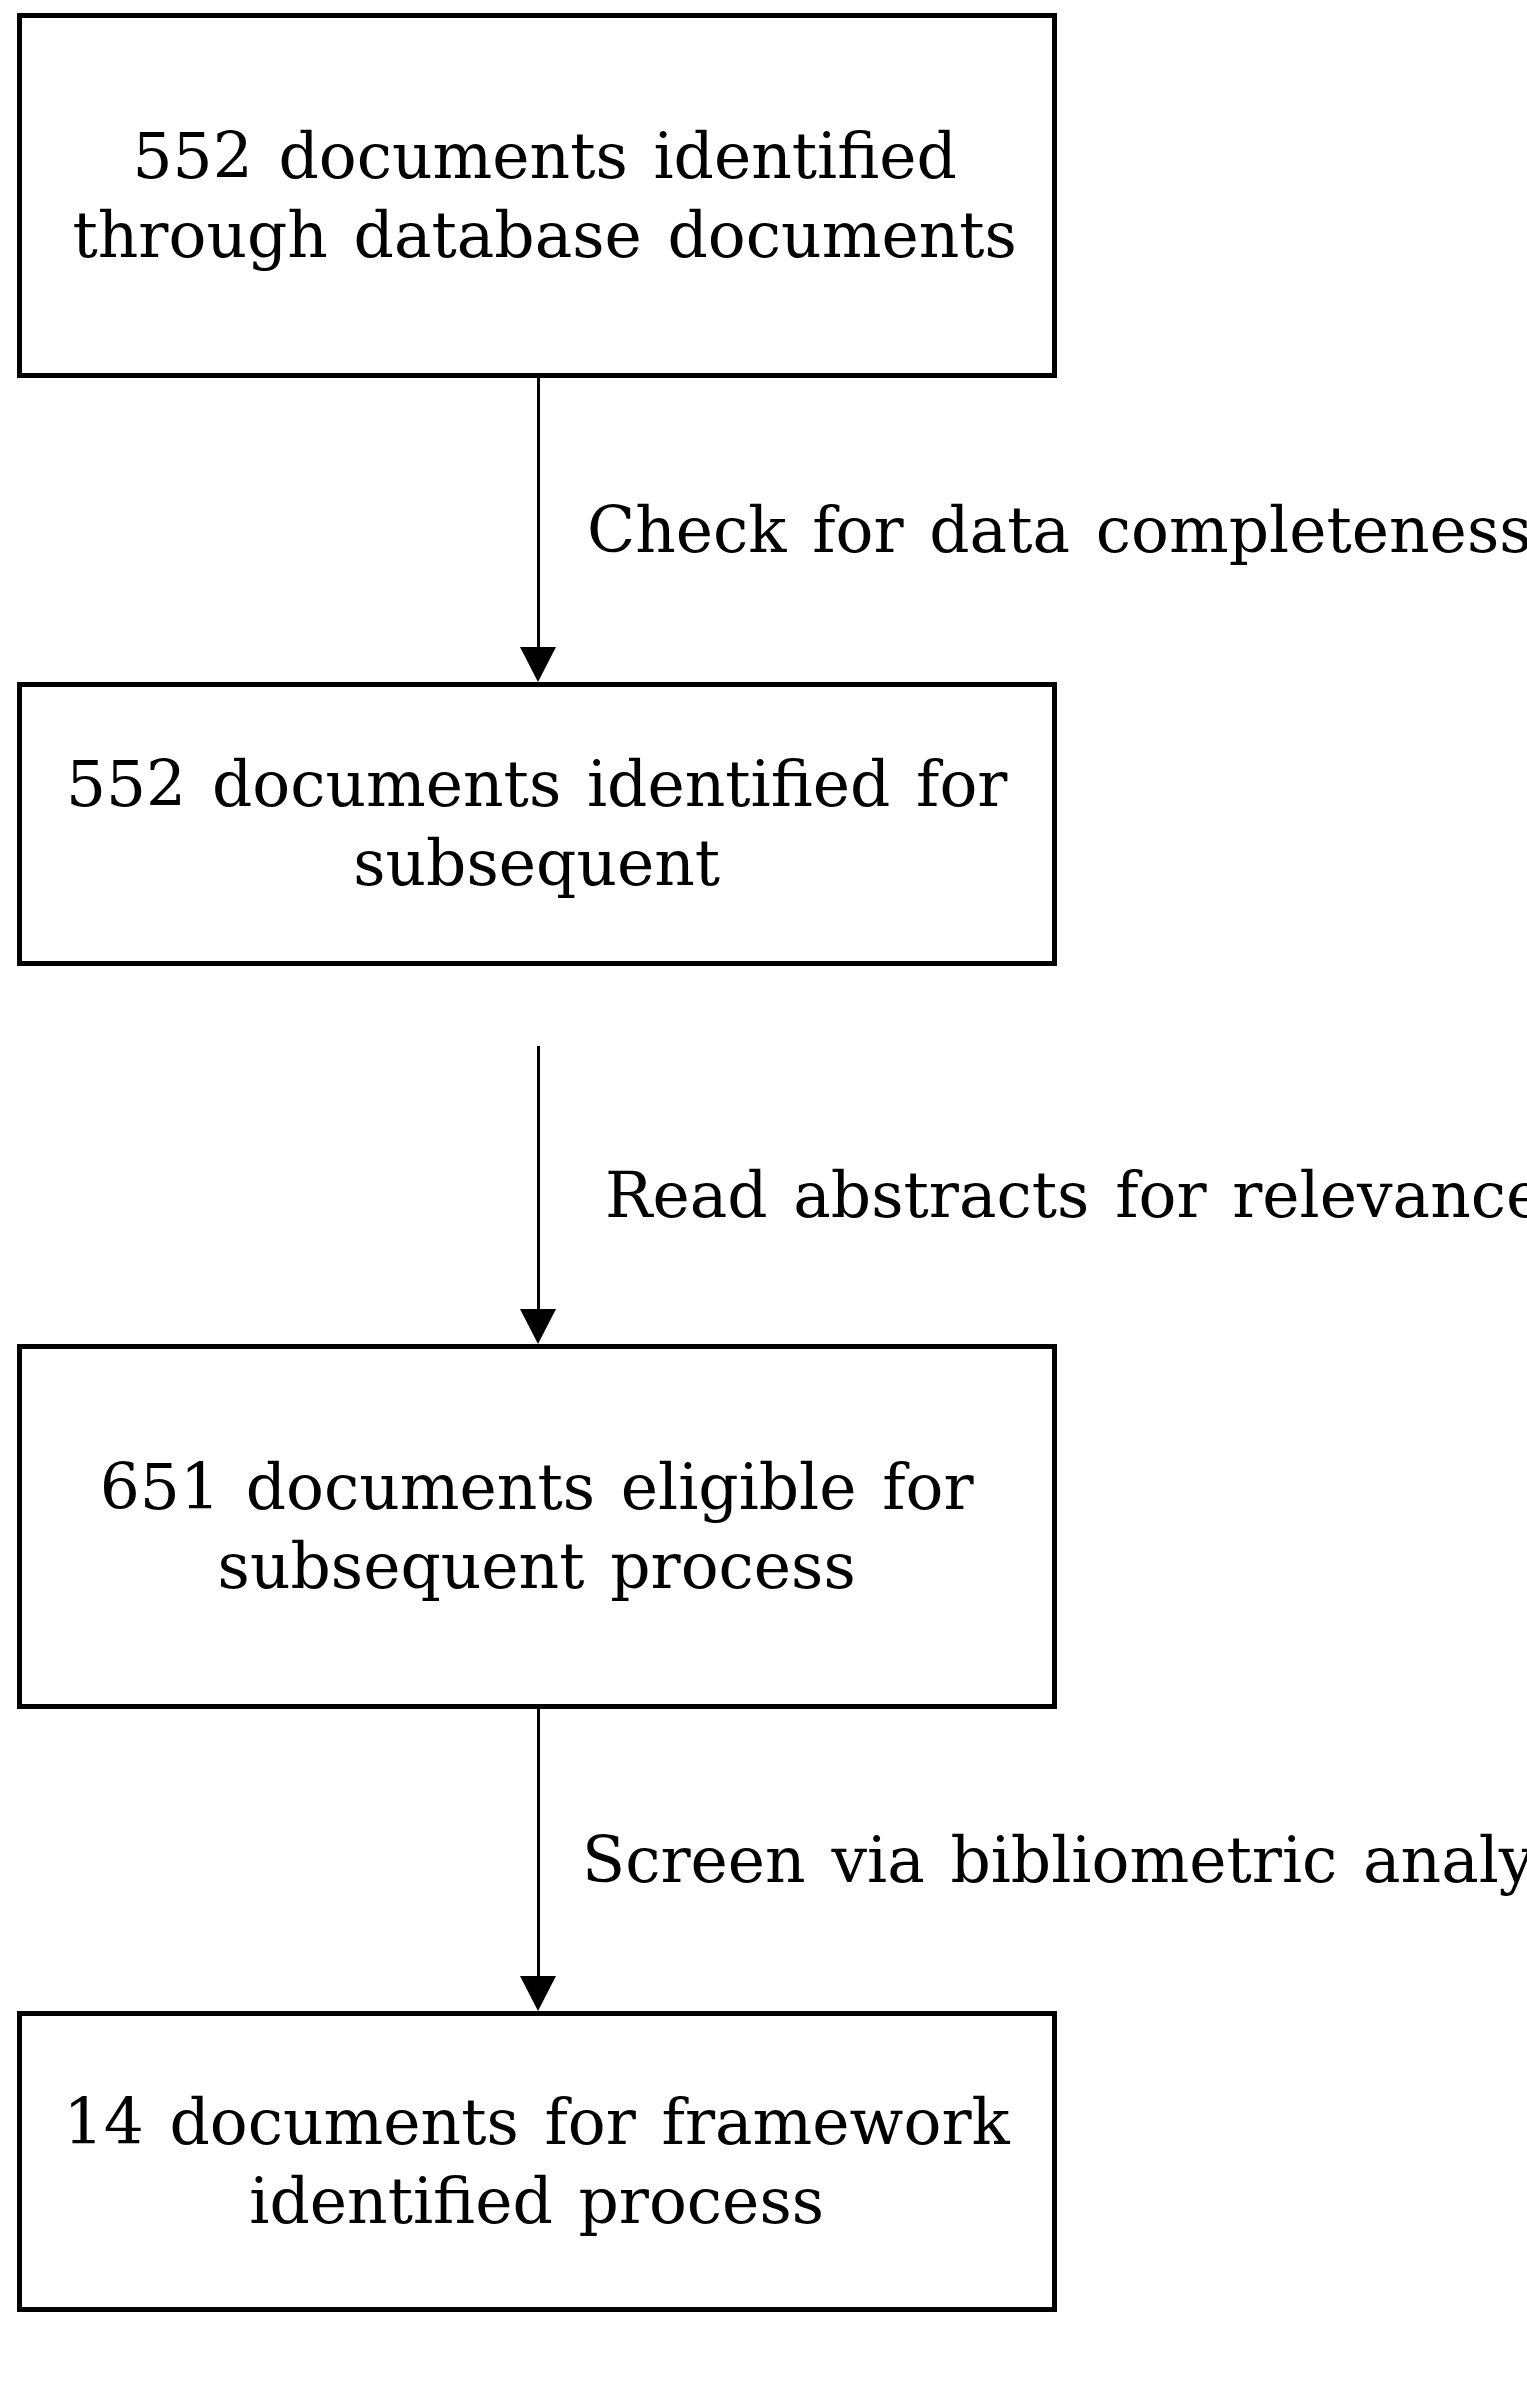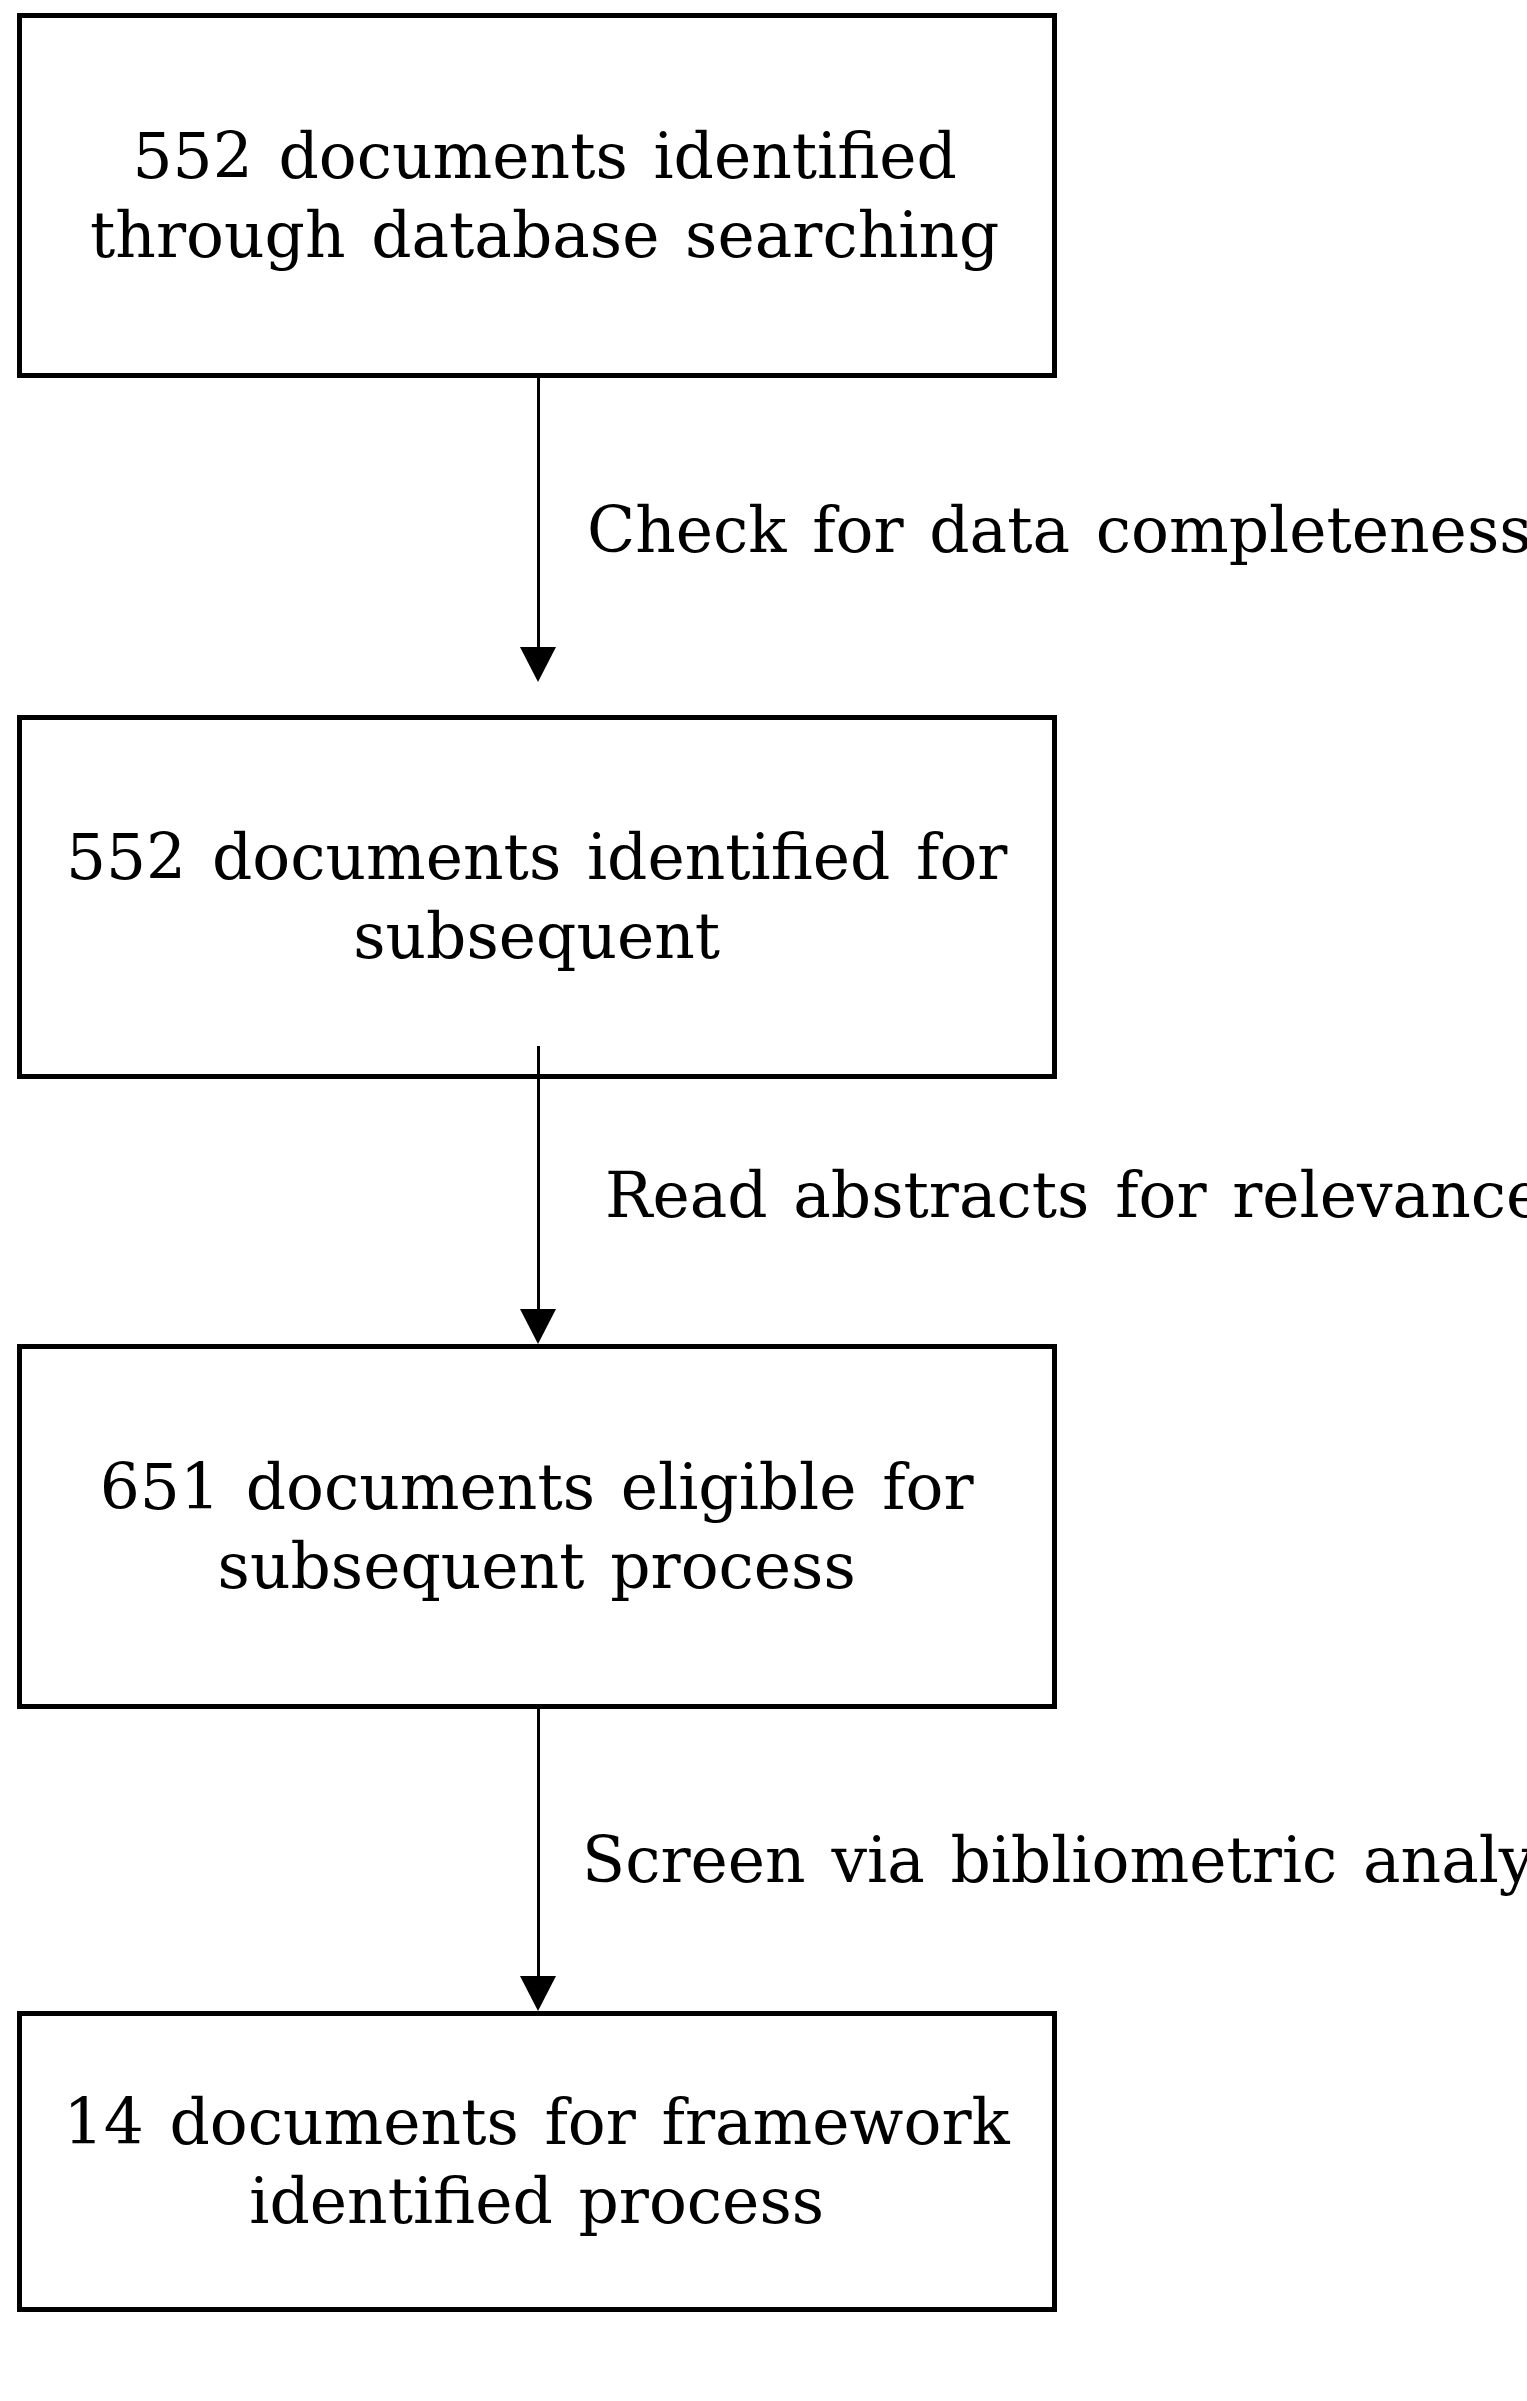--- a/index.html
+++ b/index.html
@@ -66,29 +66,29 @@
   }
 </style>
 </head>
 <body>
 
 <div class="canvas">
 
   <div class="box" style="top:13.4px; height:365px;padding-left:16px;">
     <div class="box-text">
       <div>552 documents identified</div>
-      <div>through database searching</div>
+      <div>through database documents</div>
     </div>
   </div>
 
   <div class="arrow-line" style="top:378px; height:269px;"></div>
   <div class="arrowhead" style="top:647px;"></div>
   <div class="arrow-label" style="top:491px; left:587px;">Check for data completeness</div>
 
-  <div class="box" style="top:682px; height:364px;margin-top:33px;">
+  <div class="box" style="top:682px; height:284px;">
     <div class="box-text">
       <div>552 documents identified for</div>
       <div>subsequent</div>
     </div>
   </div>
 
   <div class="arrow-line" style="top:1046px; height:264px;"></div>
   <div class="arrowhead" style="top:1309px;"></div>
   <div class="arrow-label" style="top:1156px; left:605px;">Read abstracts for relevance</div>
 

